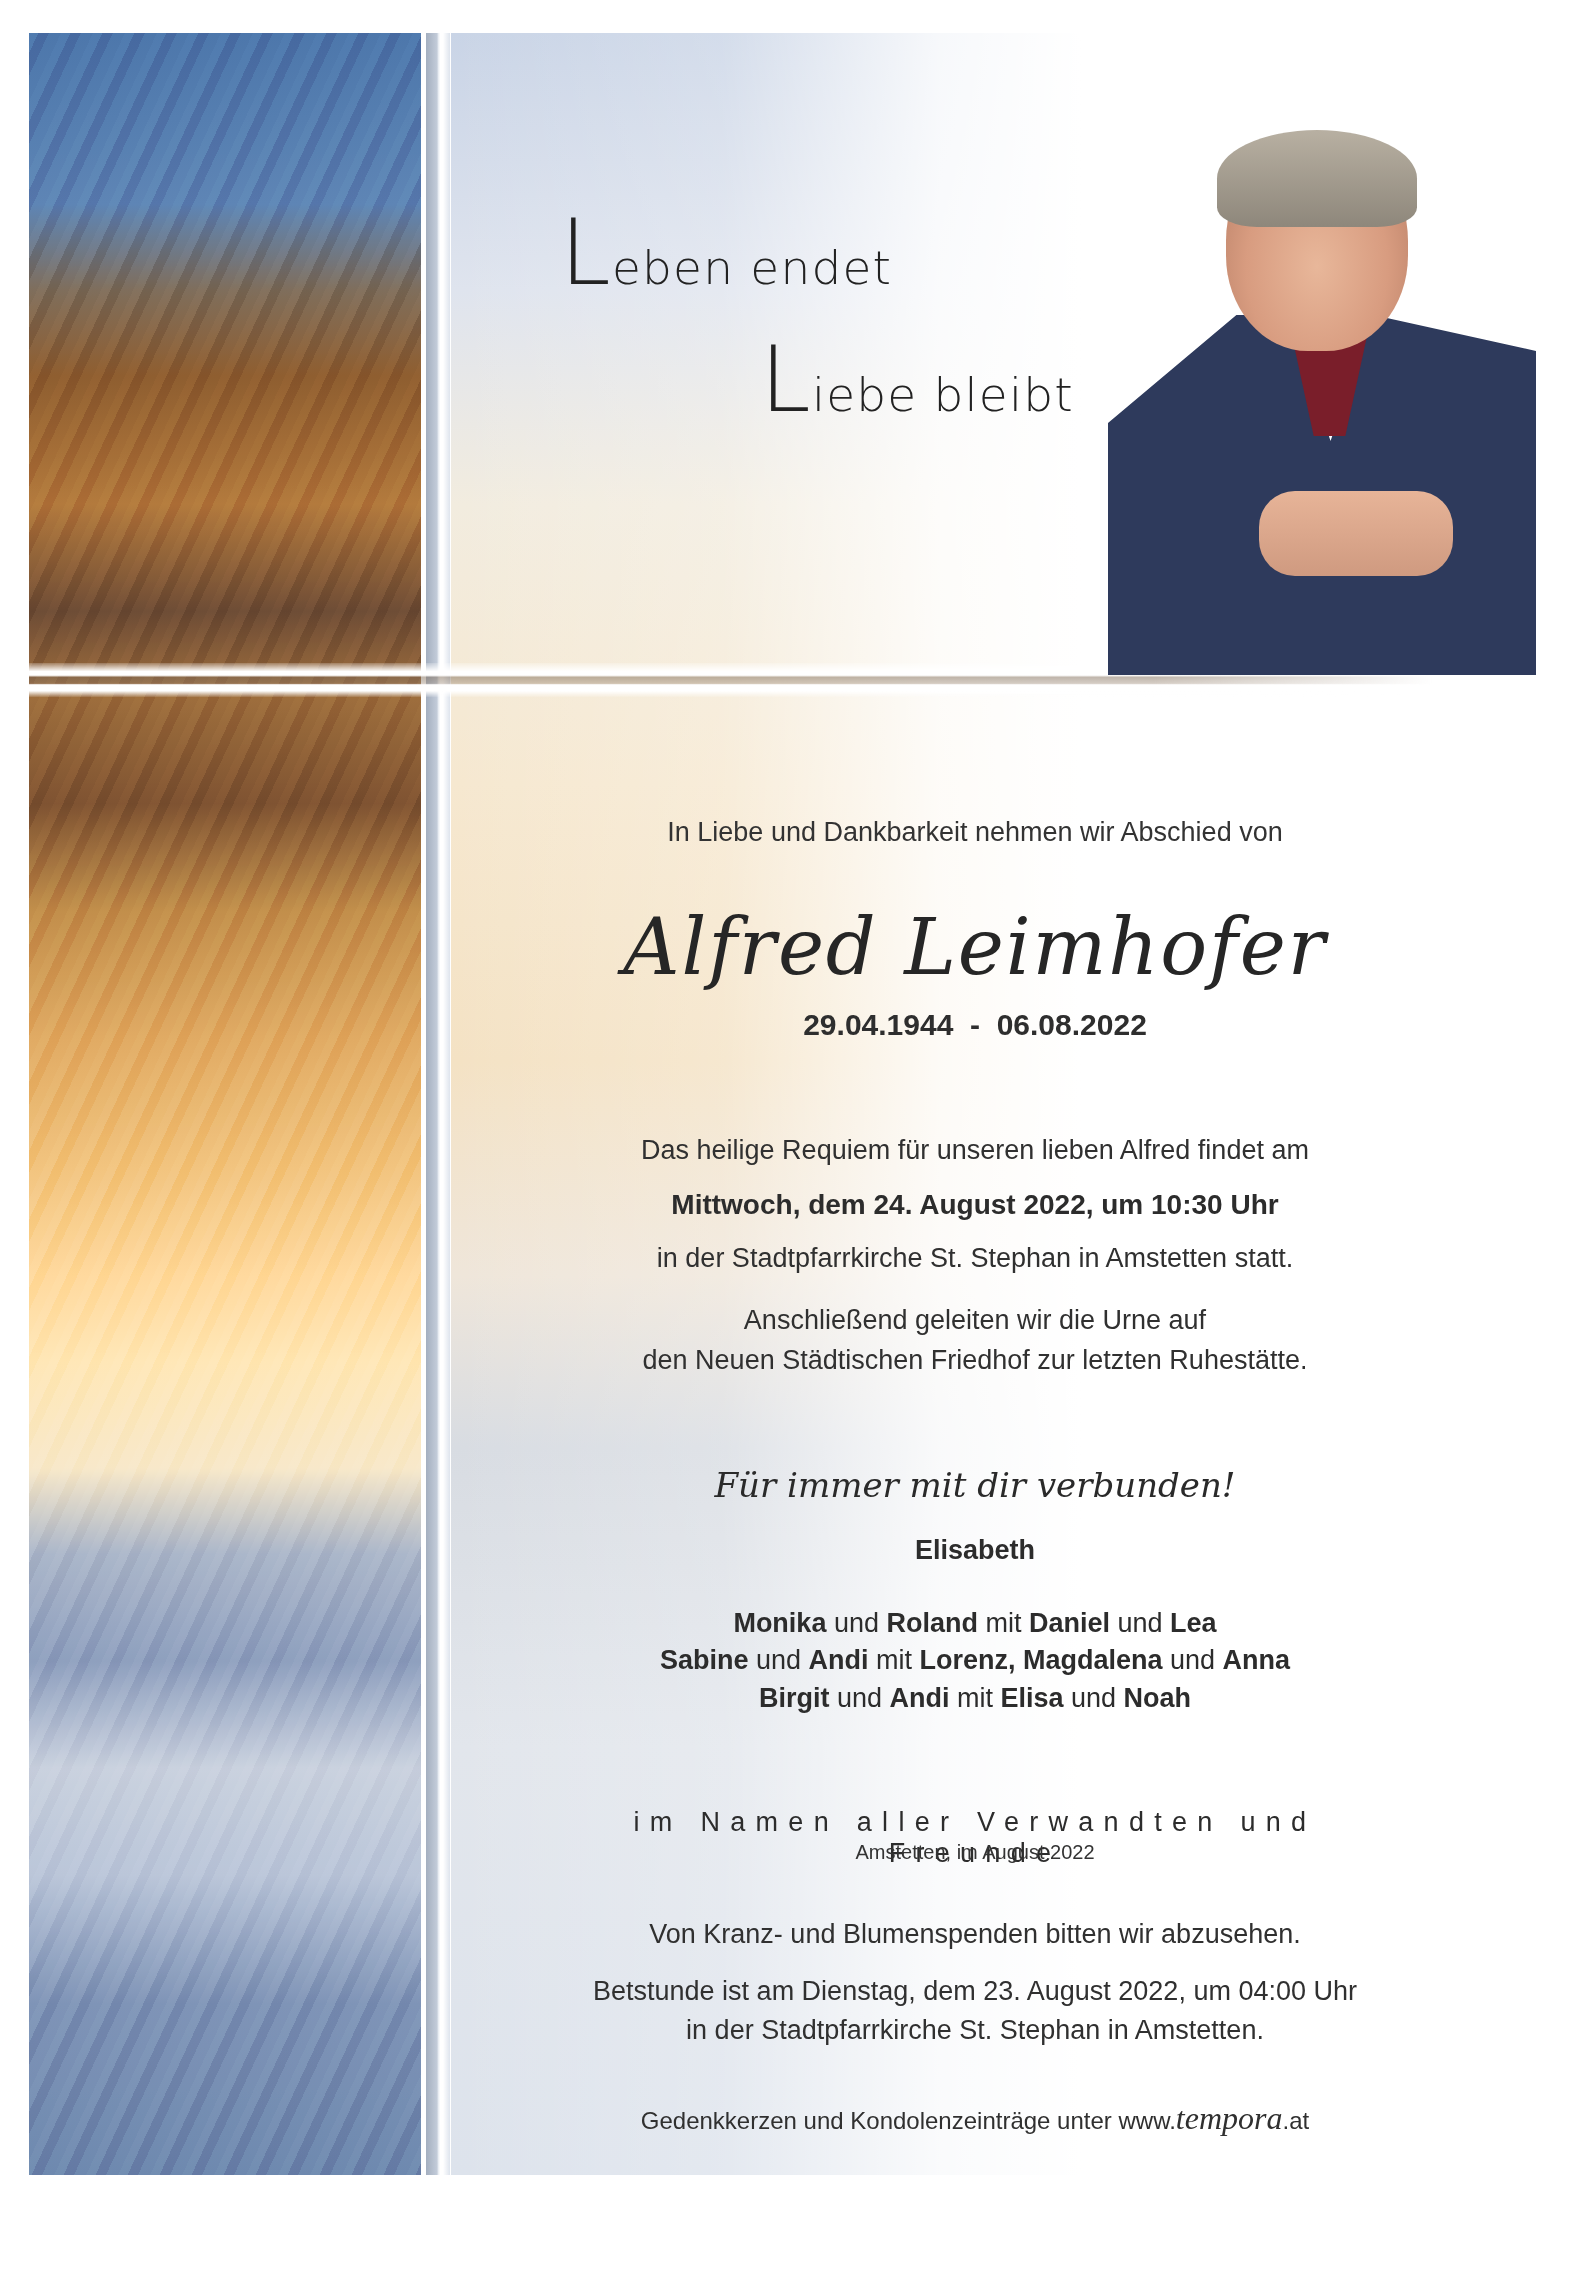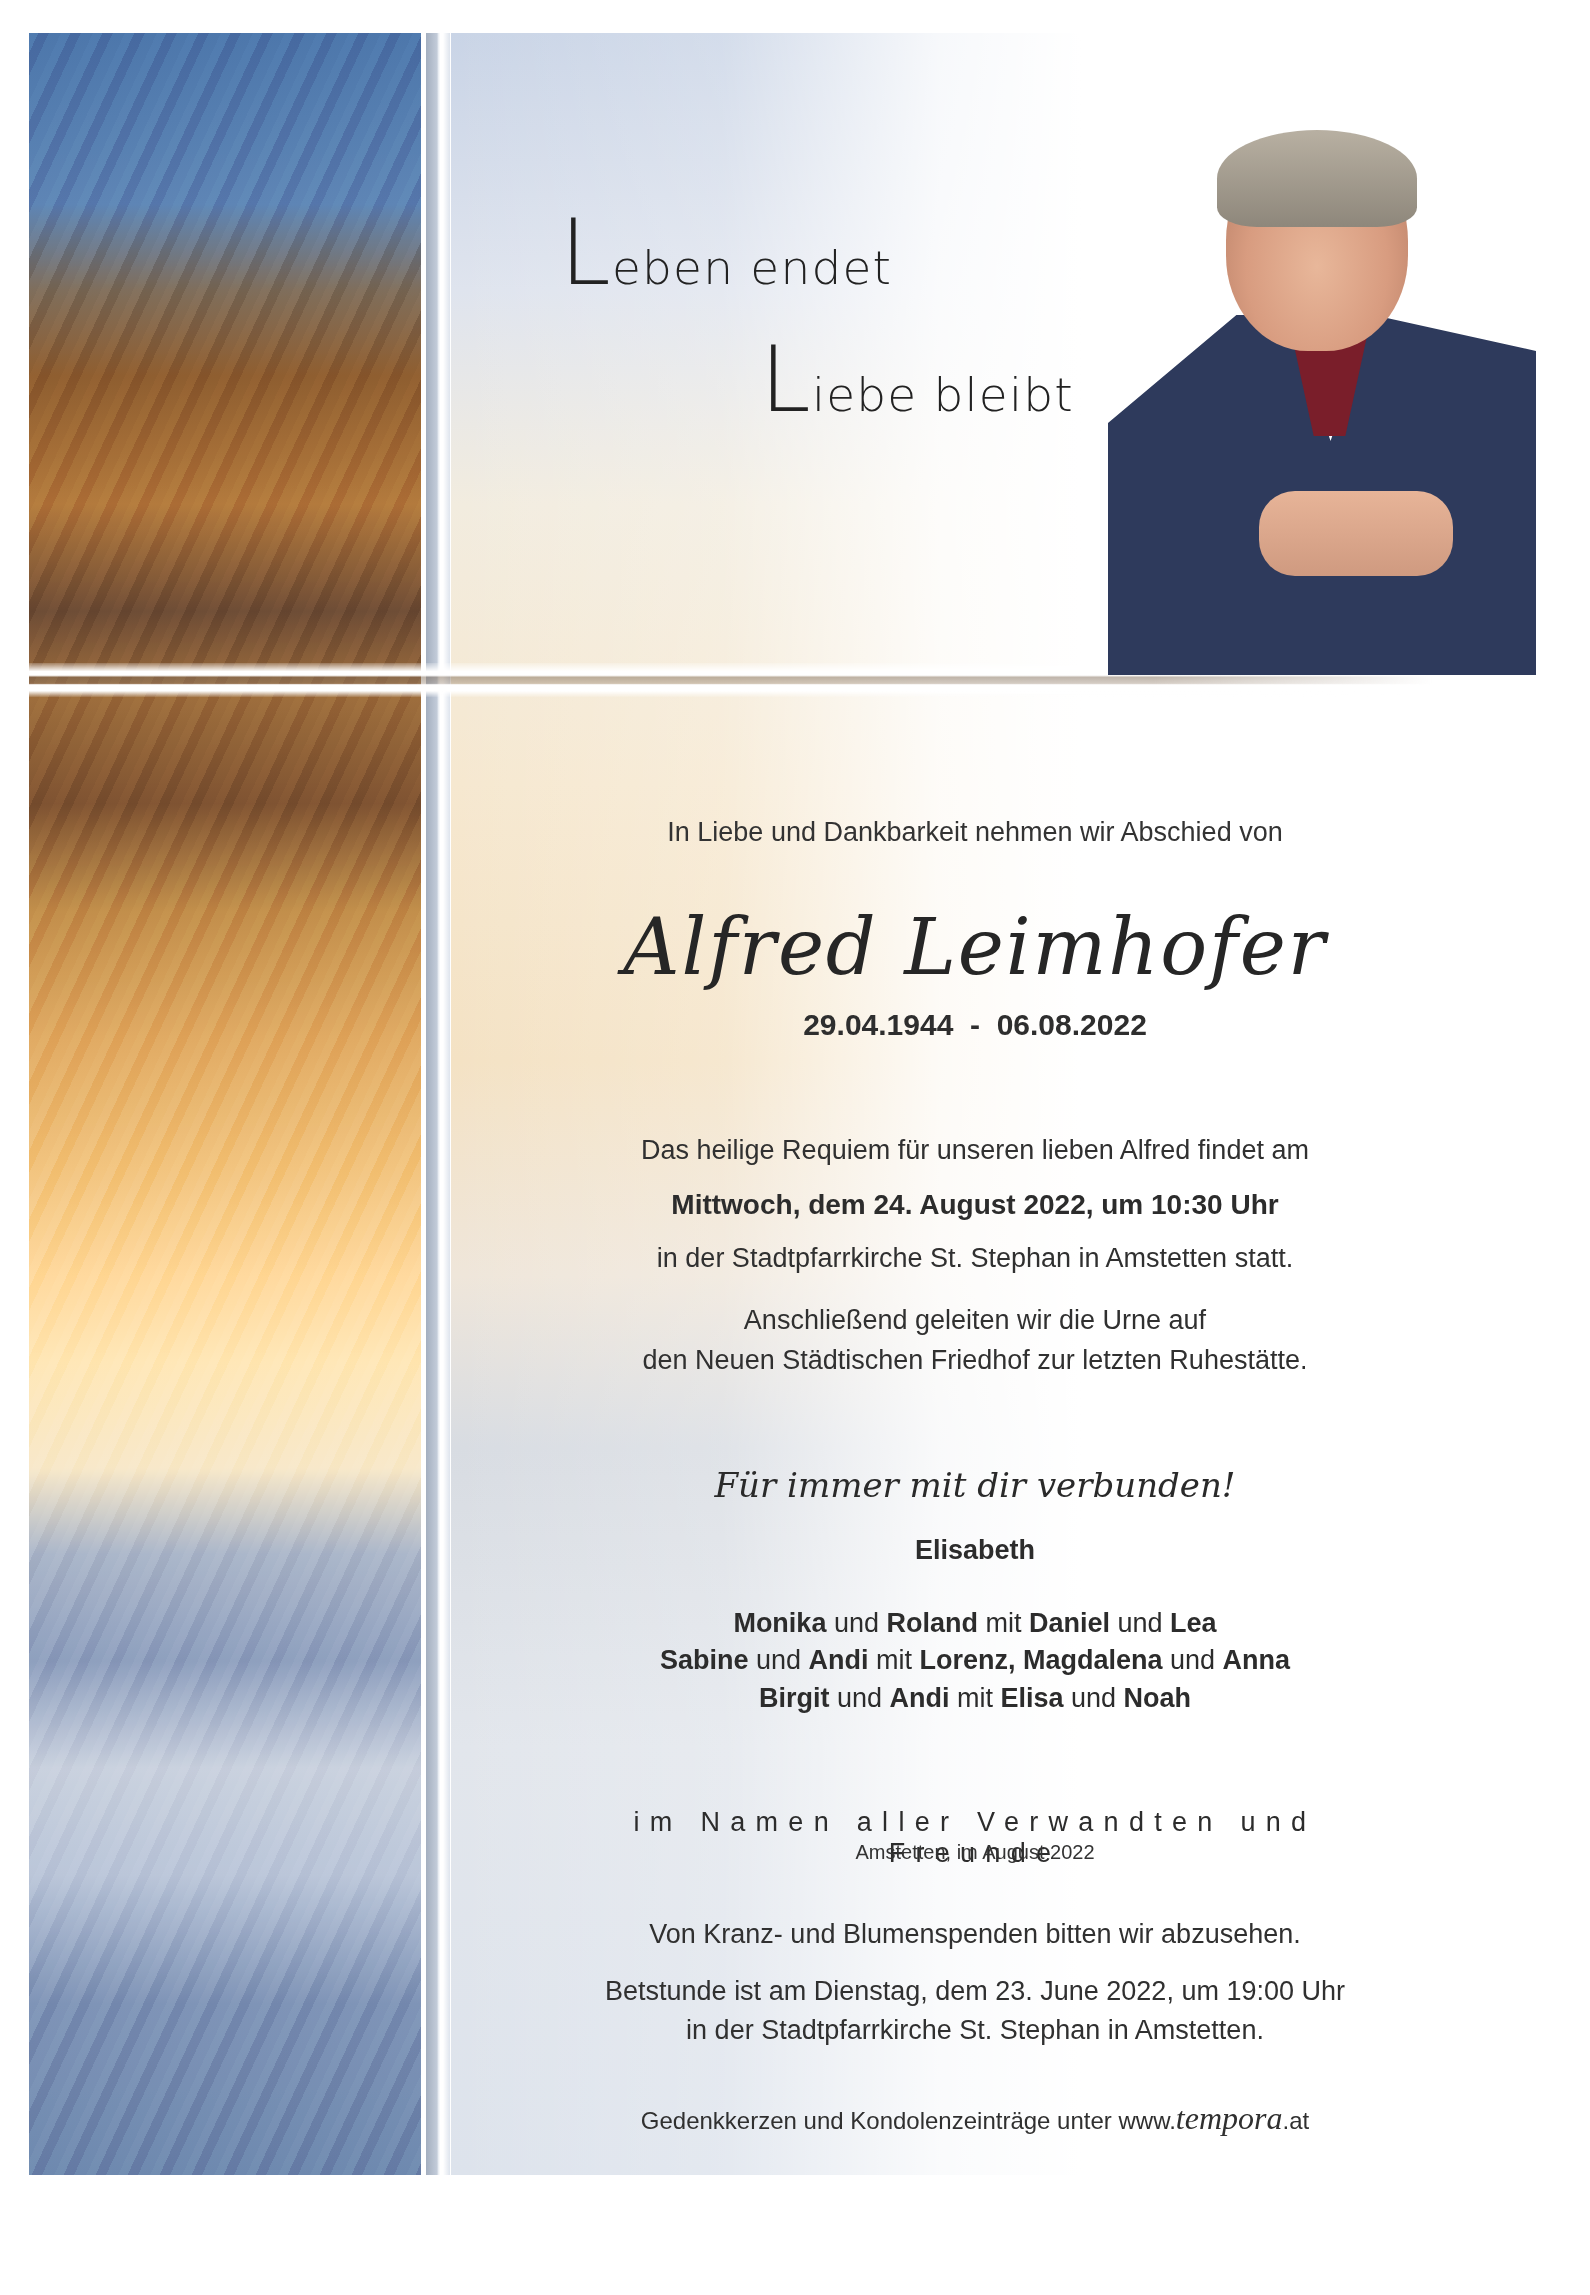--- a/index.html
+++ b/index.html
@@ -112,19 +112,19 @@
 <div class="content spouse">Elisabeth</div>
 
 <div class="content family-line fam1"><b>Monika</b><span> und </span><b>Roland</b><span> mit </span><b>Daniel</b><span> und </span><b>Lea</b></div>
 <div class="content family-line fam2"><b>Sabine</b><span> und </span><b>Andi</b><span> mit </span><b>Lorenz, Magdalena</b><span> und </span><b>Anna</b></div>
 <div class="content family-line fam3"><b>Birgit</b><span> und </span><b>Andi</b><span> mit </span><b>Elisa</b><span> und </span><b>Noah</b></div>
 
 <div class="content relatives">im Namen aller Verwandten und Freunde</div>
 <div class="content place-date">Amstetten, im August 2022</div>
 
 <div class="content no-flowers">Von Kranz- und Blumenspenden bitten wir abzusehen.</div>
-<div class="content prayer1">Betstunde ist am Dienstag, dem 23. June 2022, um 19:00 Uhr</div>
+<div class="content prayer1">Betstunde ist am Dienstag, dem 23. August 2022, um 04:00 Uhr</div>
 <div class="content prayer2">in der Stadtpfarrkirche St. Stephan in Amstetten.</div>
 
 <div class="content footer">
   <span>Gedenkkerzen und Kondolenzeinträge unter www.</span><span class="brand">tempora</span><span>.at</span>
 </div>
 
 
 </body></html>

